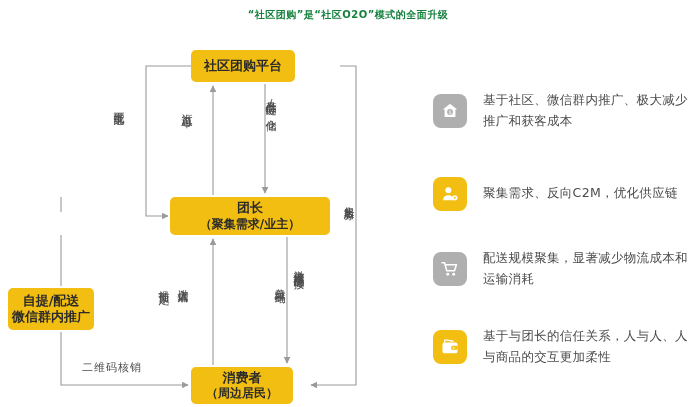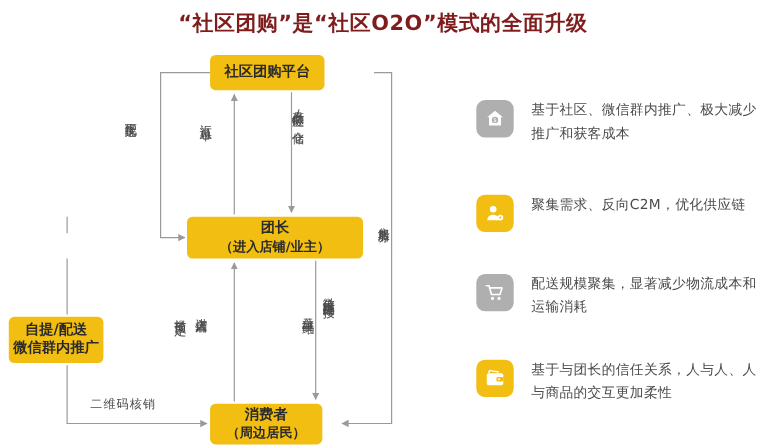--- a/index.html
+++ b/index.html
@@ -20,23 +20,23 @@
     width: 700px;
     height: 407px;
   }
   
   .title {
     position: absolute;
     left: 0;
     top: 8px;
     width: 696px;
     text-align: center;
-    font-size: 19px;
+    font-size: 10px;
     font-weight: bold;
-    color: #7f1d1d;
+    color: #15803d;
     letter-spacing: 0.5px;
   }
   
   .node {
     position: absolute;
     background: #F2BE11;
     border-radius: 5px;
     color: #2b2b2b;
     font-weight: bold;
     display: flex;
@@ -93,21 +93,21 @@
   #lbl-prebook   { left: 158px; top: 282px; }
   #lbl-promote   { left: 293px; top: 262px; }
   #lbl-share     { left: 274px; top: 280px; }
   #lbl-cost      { left: 82px; top: 360px; }
   
   .feature {
     position: absolute;
     left: 433px;
     width: 262px;
     display: flex;
-    align-items: flex-start;
+    align-items: center;
   }
   #feat-0 { top: 90px; }
   #feat-1 { top: 176px; }
   #feat-2 { top: 248px; }
   #feat-3 { top: 326px; }
   .feat-icon {
     width: 34px;
     height: 34px;
     border-radius: 8px;
     flex: 0 0 34px;
@@ -157,21 +157,21 @@
       <path d="M61,332 L61,385 L188,385" marker-end="url(#ah)"></path>
     </g>
   </svg>
 
   <div class="node" id="node-platform">
     <span class="l1">社区团购平台</span>
   </div>
 
   <div class="node" id="node-leader">
     <span class="l1">团长</span>
-    <span class="l2">（进入店铺/业主）</span>
+    <span class="l2">（聚集需求/业主）</span>
   </div>
 
   <div class="node" id="node-consumer">
     <span class="l1">消费者</span>
     <span class="l2">（周边居民）</span>
   </div>
 
   <div class="node" id="node-pickup">
     <span class="l1">自提/配送</span>
     <span class="l1">微信群内推广</span>

